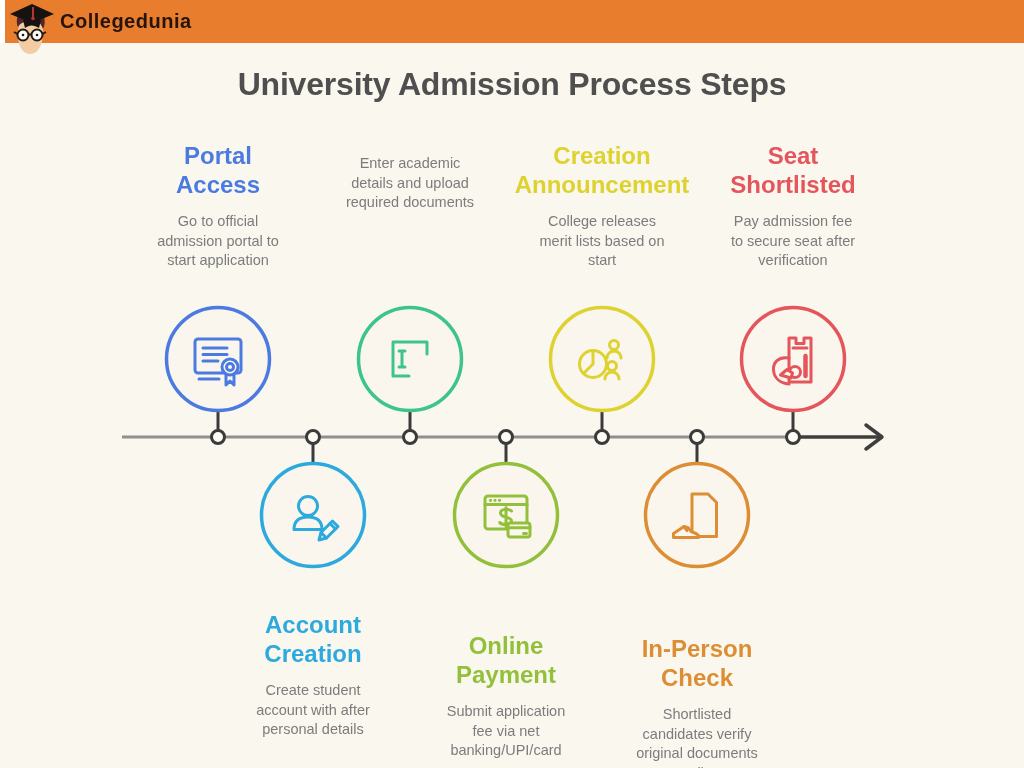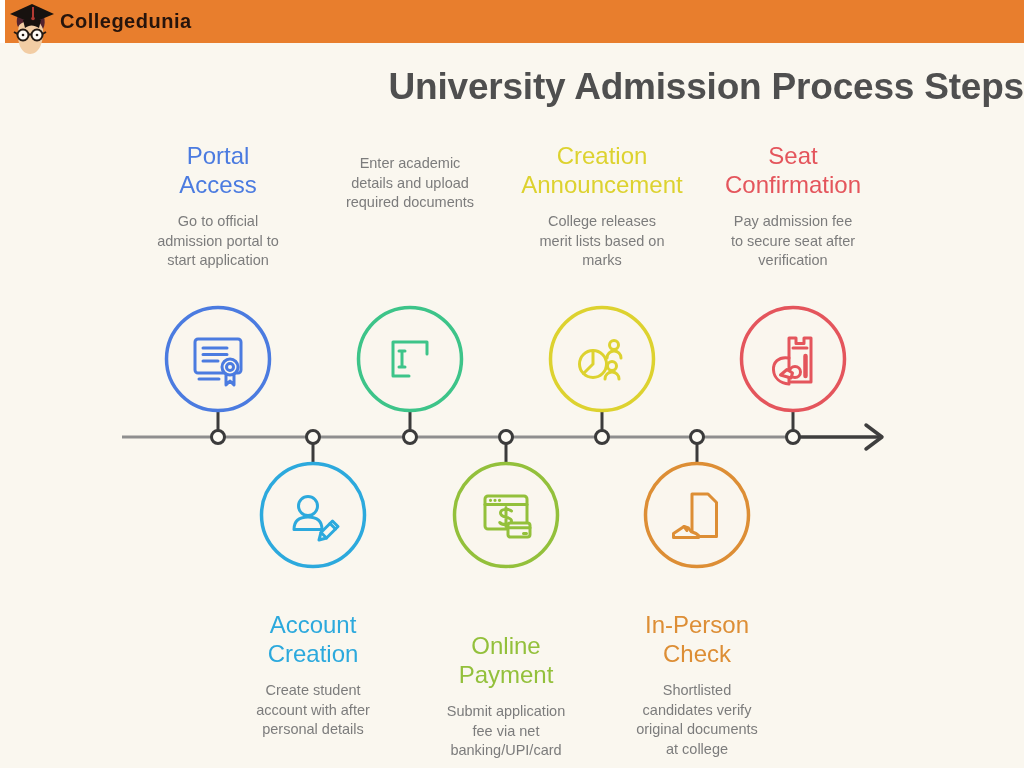--- a/index.html
+++ b/index.html
@@ -15,26 +15,26 @@
     position: absolute; left:0; top:0; width:1024px; height:43px;
     background:#E87E2D;
   }
   .edge-strip { position:absolute; left:0; top:0; width:5px; height:43px; background:#ffffff; }
   .logo { position:absolute; left:6px; top:1px; width:52px; height:56px; z-index:5; }
   .brand {
     position:absolute; left:60px; top:0; height:27px; line-height:43px;
     font-size:20px; font-weight:bold; letter-spacing:0.5px; color:#26140C; z-index:5;
   }
   .title {
-    position:absolute; left:0; top:66px; width:1024px; text-align:right;
-    font-size:37px; font-weight:bold; color:#4F4F4F; letter-spacing:-0.2px;
+    position:absolute; left:0; top:66px; width:1024px; text-align:center;
+    font-size:32px; font-weight:bold; color:#4F4F4F; letter-spacing:-0.2px;
   }
   .step-text { position:absolute; width:200px; text-align:center; }
   .step-label {
-    font-size:24px; line-height:29px; font-weight:normal; white-space:pre-line;text-align:center;
+    font-size:24px; line-height:29px; font-weight:bold; white-space:pre-line;text-align:center;
   }
   .step-desc {
     margin-top:13px; font-size:14.5px; line-height:19.5px; color:#7C7C7C; white-space:pre-line;
   }
   .circle-icon { position:absolute; width:110px; height:110px; }
   .axis { position:absolute; left:100px; top:400px; }
   svg { display:block; }
 </style>
 </head>
 <body>
@@ -71,46 +71,46 @@
 <div class="step-text" style="left:310px; top:141px;">
   <div class="step-desc">Enter academic
 details and upload
 required documents</div>
 </div>
 <div class="step-text" style="left:502px; top:141px;">
   <div class="step-label" style="color: rgb(221, 210, 47);">Creation
 Announcement</div>
   <div class="step-desc">College releases
 merit lists based on
-marks</div>
+start</div>
 </div>
 <div class="step-text" style="left:693px; top:141px;">
   <div class="step-label" style="color: rgb(228, 85, 92);">Seat
-Confirmation</div>
+Shortlisted</div>
   <div class="step-desc">Pay admission fee
 to secure seat after
 verification</div>
 </div>
 
 <div class="step-text" style="left:213px; top:610px;">
   <div class="step-label" style="color: rgb(44, 169, 221);">Account
 Creation</div>
   <div class="step-desc">Create student
 account with after
 personal details</div>
 </div>
 <div class="step-text" style="left:406px; top:610px;">
   <div class="step-label" style="color: rgb(147, 192, 59); margin-top: 21px;">Online
 Payment</div>
   <div class="step-desc">Submit application
 fee via net
 banking/UPI/card</div>
 </div>
 <div class="step-text" style="left:597px; top:610px;">
-  <div class="step-label" style="color: rgb(221, 142, 53);">In-Person
+  <div class="step-label" style="color: rgb(221, 142, 53); margin-top: 24px;">In-Person
 Check</div>
   <div class="step-desc">Shortlisted
 candidates verify
 original documents
 at college</div>
 </div>
 
 <svg class="axis" width="800" height="80" viewBox="0 0 800 80">
   <path d="M22 37 H693" fill="none" stroke="#8F8F8F" stroke-width="3"></path>
   <path d="M693 37 H779" fill="none" stroke="#3E3E3E" stroke-width="3.5"></path>

